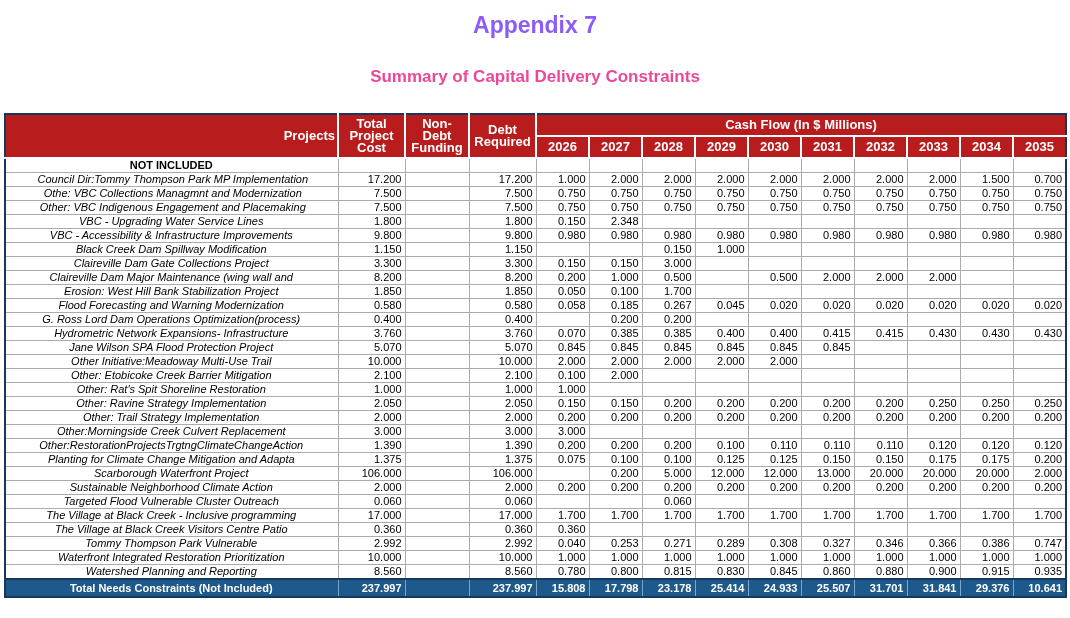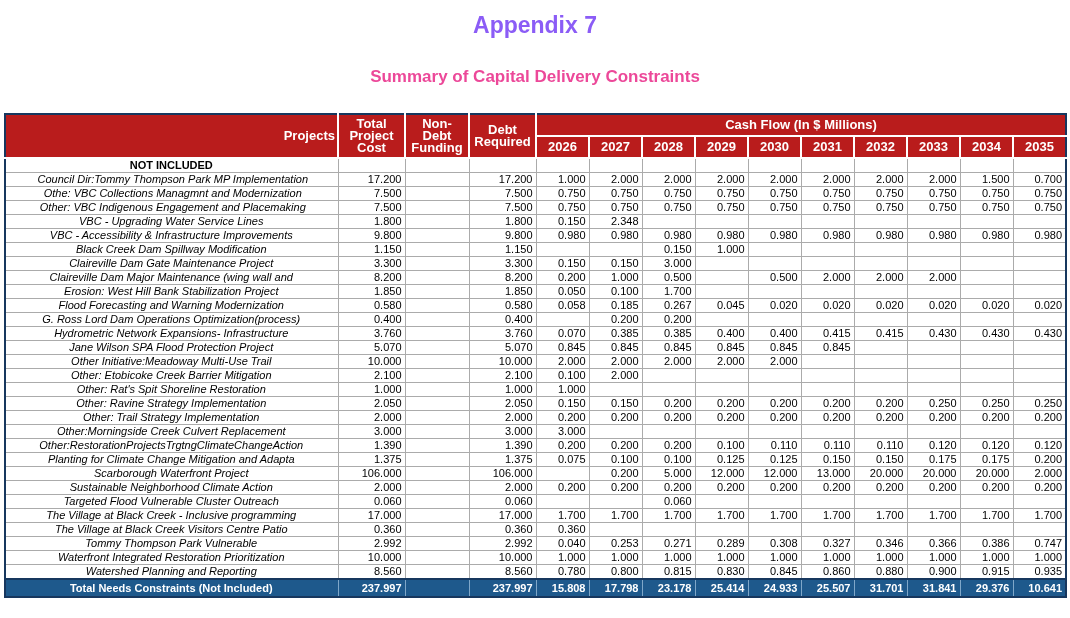--- a/index.html
+++ b/index.html
@@ -175,21 +175,21 @@
           <td class="num">0.150</td>
           <td class="num">1.000</td>
           <td class="num"></td>
           <td class="num"></td>
           <td class="num"></td>
           <td class="num"></td>
           <td class="num"></td>
           <td class="num"></td>
         </tr>
         <tr>
-          <td class="proj">Claireville Dam Gate Maintenance Project</td>
+          <td class="proj">Claireville Dam Gate Collections Project</td>
           <td class="num bl-dark">3.300</td>
           <td class="num bl-dark"></td>
           <td class="num bl-dark">3.300</td>
           <td class="num bl-dark">0.150</td>
           <td class="num">0.150</td>
           <td class="num">3.000</td>
           <td class="num"></td>
           <td class="num"></td>
           <td class="num"></td>
           <td class="num"></td>

